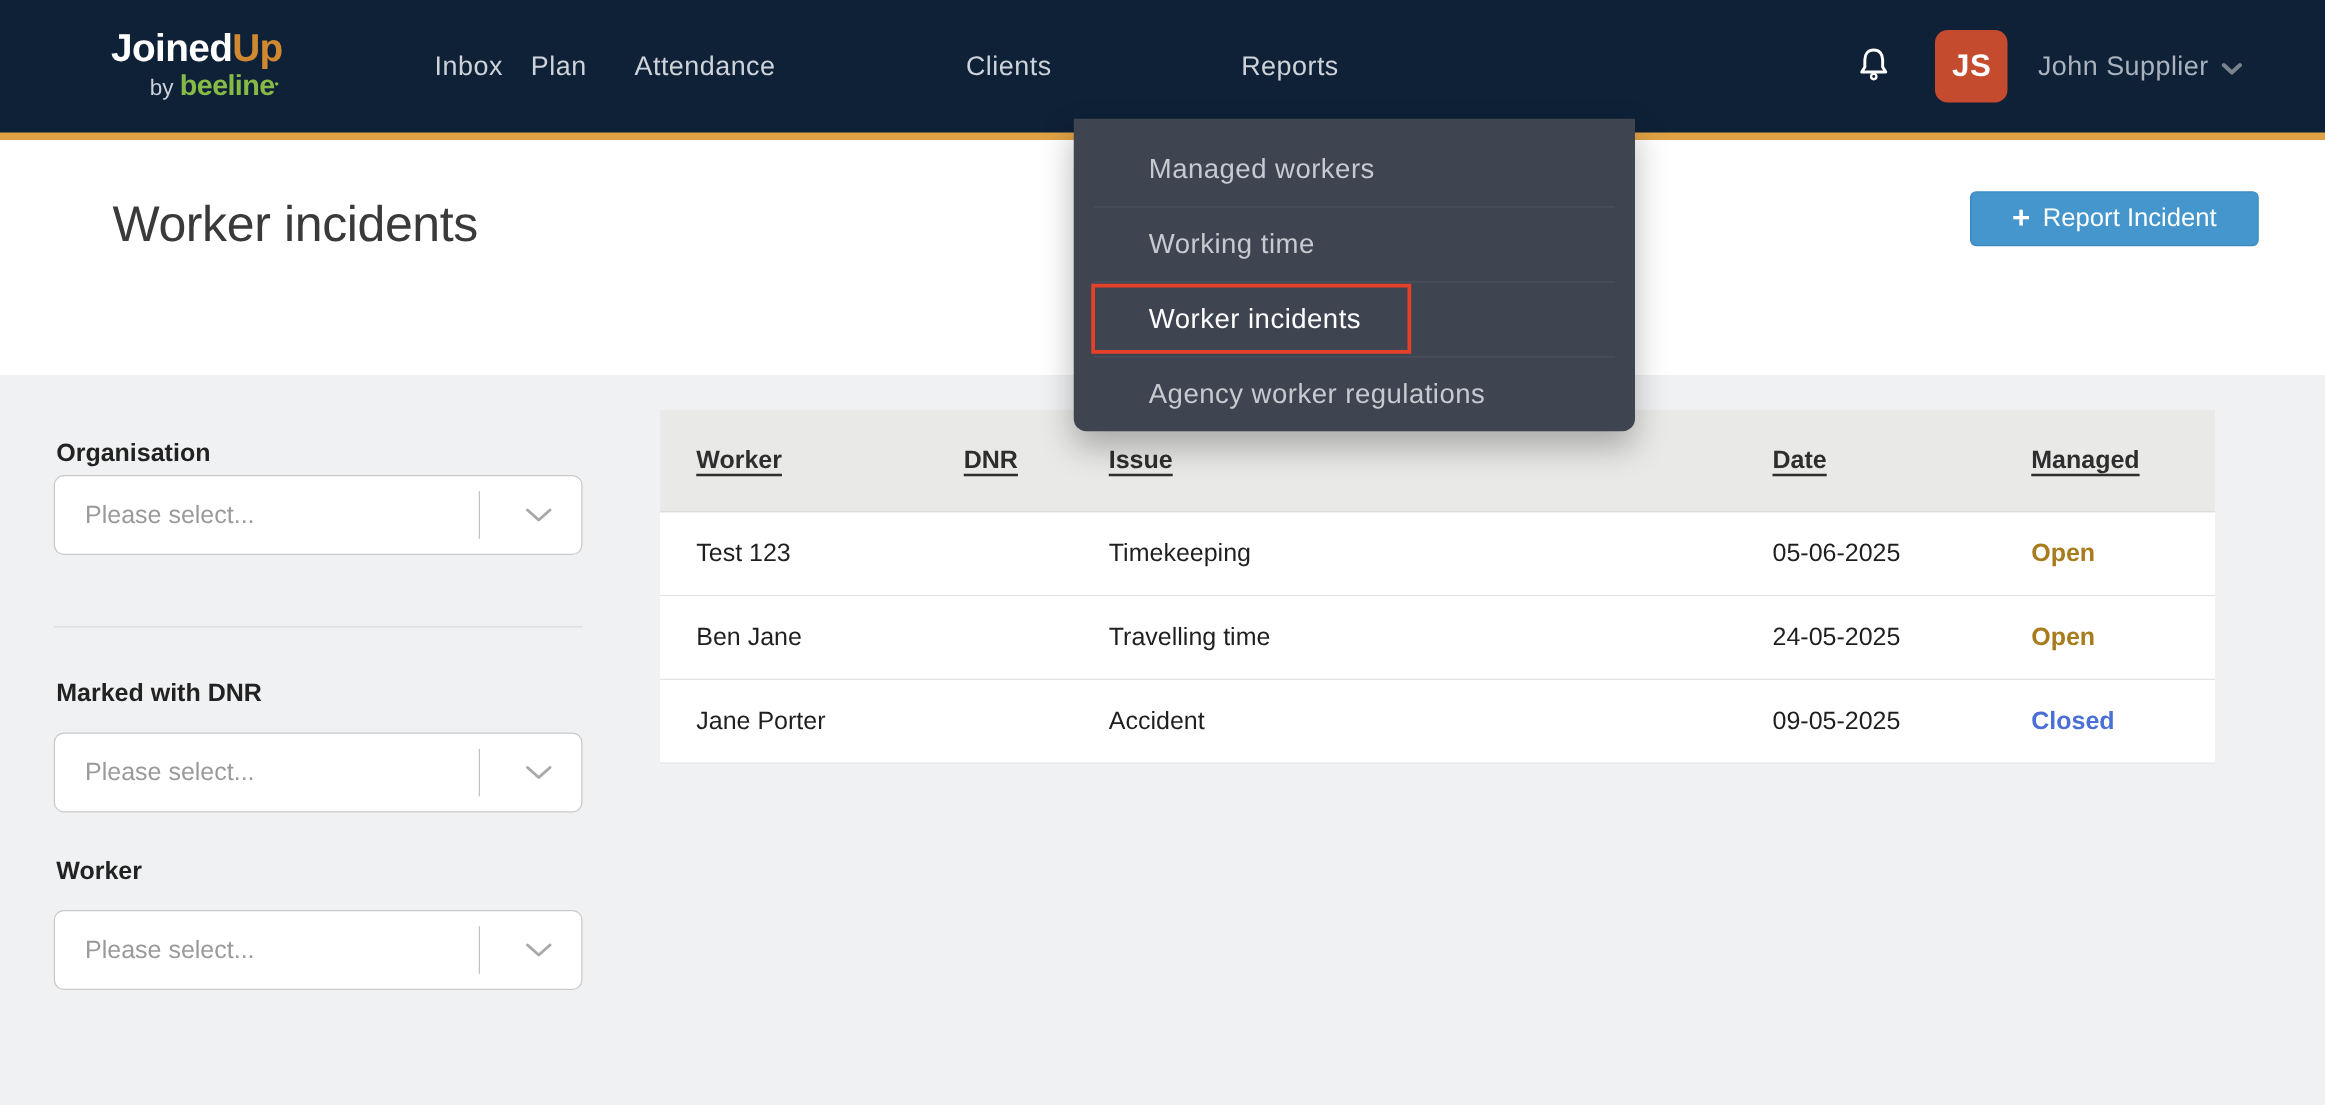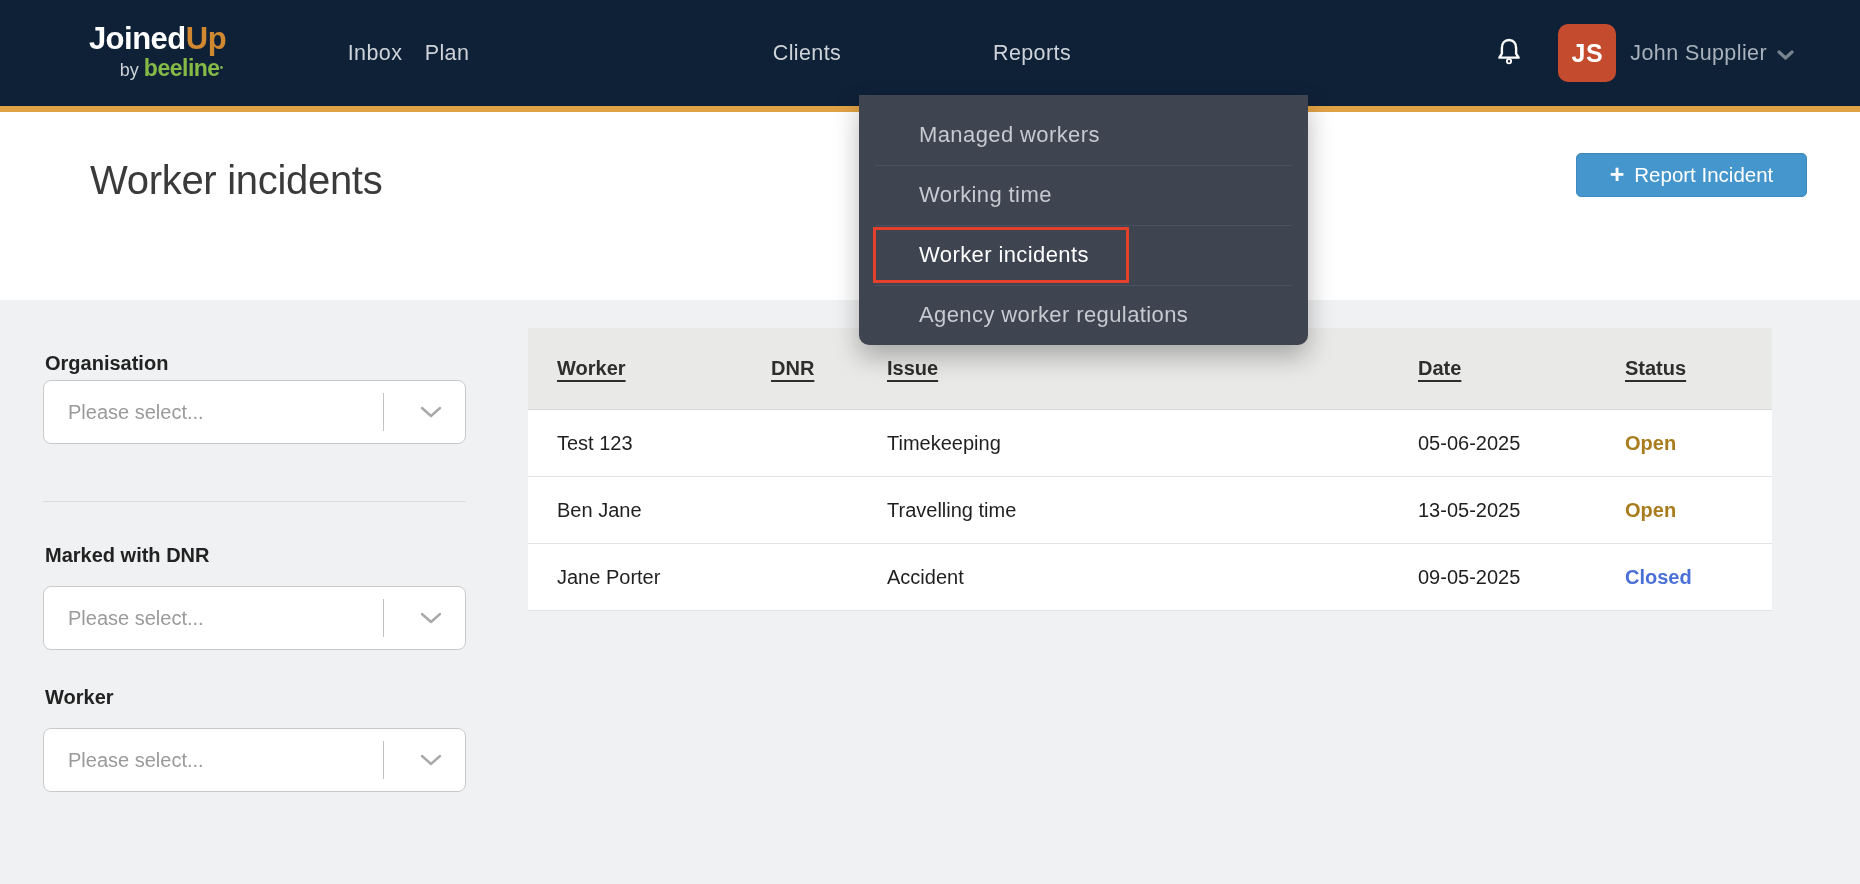--- a/index.html
+++ b/index.html
@@ -29,21 +29,21 @@
     color:#ced3d9; font-size:21.5px; letter-spacing:0.4px; text-align:center;
     cursor:pointer; white-space:nowrap;
   }
   .nav-item.active { background:#3e4450; color:#ffffff; }
 
   .nav-right { position:absolute; right:66px; top:0; height:106px; display:flex; align-items:center; gap:0; }
   .bell { width:30px; height:34px; margin-right:34px; cursor:pointer; }
   .avatar {
     width:58px; height:58px; border-radius:10px; background:#c54b2e;
     color:#fff; font-size:25px; font-weight:bold; letter-spacing:0.5px;
-    display:flex; align-items:center; justify-content:center; margin-right:14px; cursor:pointer;
+    display:flex; align-items:center; justify-content:center; margin-right:24px; cursor:pointer;
   }
   .user-name { color:#a9b2bd; font-size:21.5px; letter-spacing:0.4px; margin-right:10px; cursor:pointer; }
   .user-chevron { margin-top:4px; cursor:pointer; }
 
   
   .dropdown {
     position:absolute; left:859px; top:95px; width:449px; height:250px;
     background:#3e4450; border-radius:0 0 10px 10px; z-index:20;
     box-shadow:0 12px 26px rgba(0,0,0,0.28); padding-top:10px;
   }
@@ -119,20 +119,21 @@
 <div id="app">
 
   <header class="navbar">
     <div class="logo">
       <div class="logo-line1"><span class="logo-joined">Joined</span><span class="logo-up">Up</span></div>
       <div class="logo-line2"><span class="logo-by">by</span><span class="logo-beeline">beeline</span><span class="logo-reg">•</span></div>
     </div>
 
     <div class="nav-item" style="left:325px; width:100px;">Inbox</div>
     <div class="nav-item" style="left:412px; width:70px;">Plan</div>
+    <div class="nav-item" style="left:490px; width:148px;">Attendance</div>
     <div class="nav-item" style="left:758px; width:98px;">Clients</div>
     <div class="nav-item" style="left:978px; width:108px;">Reports</div>
 
     <div class="nav-right">
       <svg class="bell" viewBox="0 0 24 26">
         <path d="M12 2.6 C8.4 2.6 6.3 5.3 6.3 8.9 v4.6 l-2 3.2 h15.4 l-2-3.2 V8.9 C17.7 5.3 15.6 2.6 12 2.6 Z" fill="none" stroke="#ffffff" stroke-width="1.9" stroke-linejoin="round"></path>
         <circle cx="12" cy="19.6" r="1.7" fill="none" stroke="#ffffff" stroke-width="1.5"></circle>
       </svg>
       <div class="avatar">JS</div>
       <span class="user-name">John Supplier</span>
@@ -194,36 +195,36 @@
           </svg>
       </span>
     </div>
 
     <div class="incident-table">
       <div class="t-row t-head">
         <span class="t-cell">Worker</span>
         <span class="t-cell">DNR</span>
         <span class="t-cell">Issue</span>
         <span class="t-cell">Date</span>
-        <span class="t-cell">Status</span>
+        <span class="t-cell">Managed</span>
       </div>
 
       <div class="t-row t-body-row">
         <span class="t-cell">Test 123</span>
         <span class="t-cell"></span>
         <span class="t-cell">Timekeeping</span>
         <span class="t-cell">05-06-2025</span>
         <span class="t-cell t-status st-open">Open</span>
       </div>
 
       <div class="t-row t-body-row">
         <span class="t-cell">Ben Jane</span>
         <span class="t-cell"></span>
         <span class="t-cell">Travelling time</span>
-        <span class="t-cell">13-05-2025</span>
+        <span class="t-cell">24-05-2025</span>
         <span class="t-cell t-status st-open">Open</span>
       </div>
 
       <div class="t-row t-body-row">
         <span class="t-cell">Jane Porter</span>
         <span class="t-cell"></span>
         <span class="t-cell">Accident</span>
         <span class="t-cell">09-05-2025</span>
         <span class="t-cell t-status st-closed">Closed</span>
       </div>

